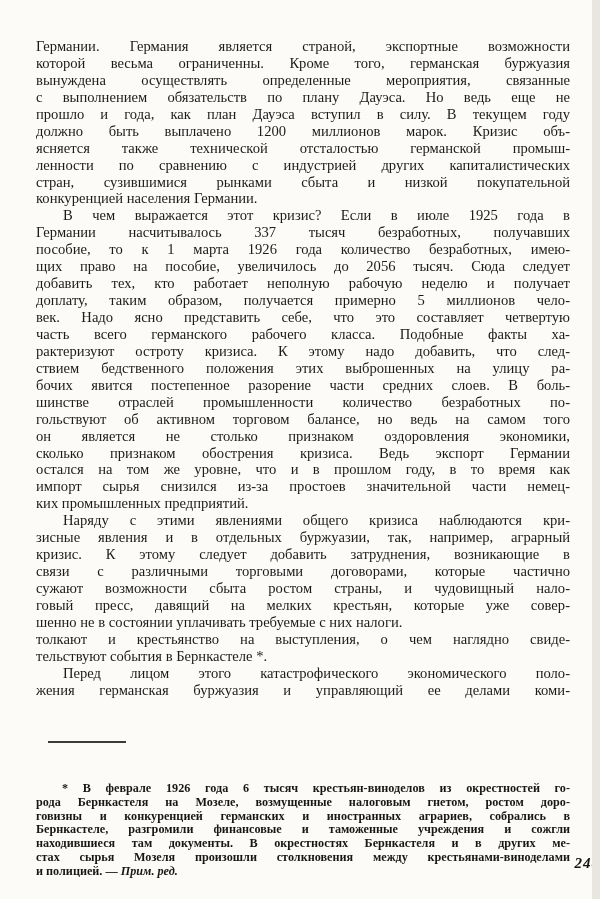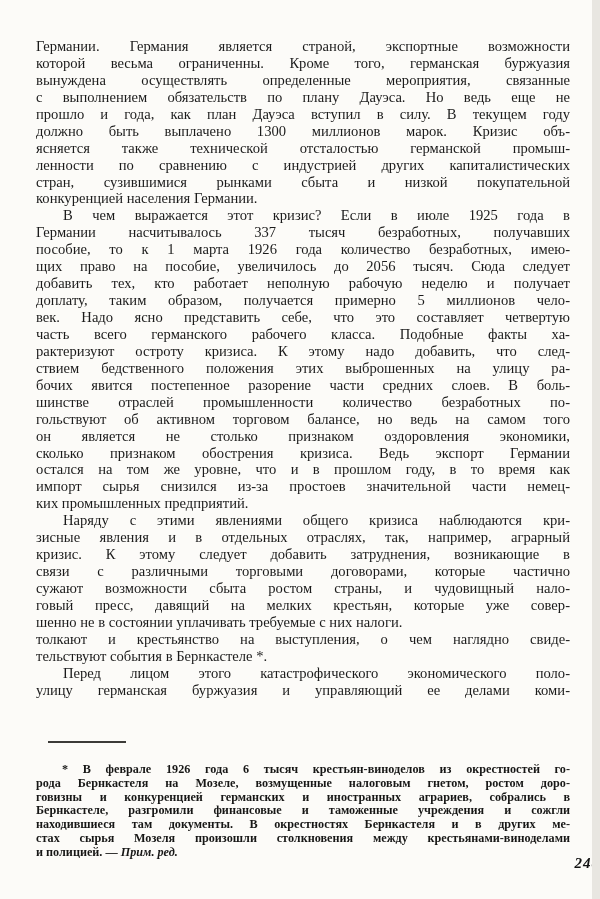--- a/index.html
+++ b/index.html
@@ -40,21 +40,21 @@
   .footnote-rule {
     position: absolute;
     left: 48px;
     top: 741px;
     width: 78px;
     height: 1.5px;
     background: #3c3b38;
   }
   .footnote {
     position: absolute;
-    top: 763px;
+    top: 782px;
     left: 36px;
     width: 534px;
     font-size: 12.2px;
     line-height: 13.8px;
     font-weight: bold;
     color: #171716;
   }
   .footnote .line {
     height: 13.8px;
   }
@@ -80,21 +80,21 @@
 </head>
 <body>
 
 <div class="page">
   <div class="body-text">
       <div class="line">Германии. Германия является страной, экспортные возможности</div>
       <div class="line">которой весьма ограниченны. Кроме того, германская буржуазия</div>
       <div class="line">вынуждена осуществлять определенные мероприятия, связанные</div>
       <div class="line">с выполнением обязательств по плану Дауэса. Но ведь еще не</div>
       <div class="line">прошло и года, как план Дауэса вступил в силу. В текущем году</div>
-      <div class="line">должно быть выплачено 1300 миллионов марок. Кризис объ-</div>
+      <div class="line">должно быть выплачено 1200 миллионов марок. Кризис объ-</div>
       <div class="line">ясняется также технической отсталостью германской промыш-</div>
       <div class="line">ленности по сравнению с индустрией других капиталистических</div>
       <div class="line">стран, сузившимися рынками сбыта и низкой покупательной</div>
       <div class="line last">конкуренцией населения Германии.</div>
       <div class="line indent">В чем выражается этот кризис? Если в июле 1925 года в</div>
       <div class="line">Германии насчитывалось 337 тысяч безработных, получавших</div>
       <div class="line">пособие, то к 1 марта 1926 года количество безработных, имею-</div>
       <div class="line">щих право на пособие, увеличилось до 2056 тысяч. Сюда следует</div>
       <div class="line">добавить тех, кто работает неполную рабочую неделю и получает</div>
       <div class="line">доплату, таким образом, получается примерно 5 миллионов чело-</div>
@@ -104,30 +104,30 @@
       <div class="line">ствием бедственного положения этих выброшенных на улицу ра-</div>
       <div class="line">бочих явится постепенное разорение части средних слоев. В боль-</div>
       <div class="line">шинстве отраслей промышленности количество безработных по-</div>
       <div class="line">гольствуют об активном торговом балансе, но ведь на самом того</div>
       <div class="line">он является не столько признаком оздоровления экономики,</div>
       <div class="line">сколько признаком обострения кризиса. Ведь экспорт Германии</div>
       <div class="line">остался на том же уровне, что и в прошлом году, в то время как</div>
       <div class="line">импорт сырья снизился из-за простоев значительной части немец-</div>
       <div class="line last">ких промышленных предприятий.</div>
       <div class="line indent">Наряду с этими явлениями общего кризиса наблюдаются кри-</div>
-      <div class="line">зисные явления и в отдельных отраслях, так, например, аграрный</div>
+      <div class="line">зисные явления и в отдельных буржуазии, так, например, аграрный</div>
       <div class="line">кризис. К этому следует добавить затруднения, возникающие в</div>
       <div class="line">связи с различными торговыми договорами, которые частично</div>
       <div class="line">сужают возможности сбыта ростом страны, и чудовищный нало-</div>
       <div class="line">говый пресс, давящий на мелких крестьян, которые уже совер-</div>
       <div class="line last">шенно не в состоянии уплачивать требуемые с них налоги.</div>
       <div class="line">толкают и крестьянство на выступления, о чем наглядно свиде-</div>
       <div class="line last">тельствуют события в Бернкастеле *.</div>
       <div class="line indent">Перед лицом этого катастрофического экономического поло-</div>
-      <div class="line">улицу германская буржуазия и управляющий ее делами коми-</div>
+      <div class="line">жения германская буржуазия и управляющий ее делами коми-</div>
     </div>
   <div class="footnote-rule"></div>
   <div class="footnote">
       <div class="line indent">* В феврале 1926 года 6 тысяч крестьян-виноделов из окрестностей го-</div>
       <div class="line">рода Бернкастеля на Мозеле, возмущенные налоговым гнетом, ростом доро-</div>
       <div class="line">говизны и конкуренцией германских и иностранных аграриев, собрались в</div>
       <div class="line">Бернкастеле, разгромили финансовые и таможенные учреждения и сожгли</div>
       <div class="line">находившиеся там документы. В окрестностях Бернкастеля и в других ме-</div>
       <div class="line">стах сырья Мозеля произошли столкновения между крестьянами-виноделами</div>
       <div class="line last"><span>и полицией. — </span><span class="italic">Прим. ред.</span></div>

